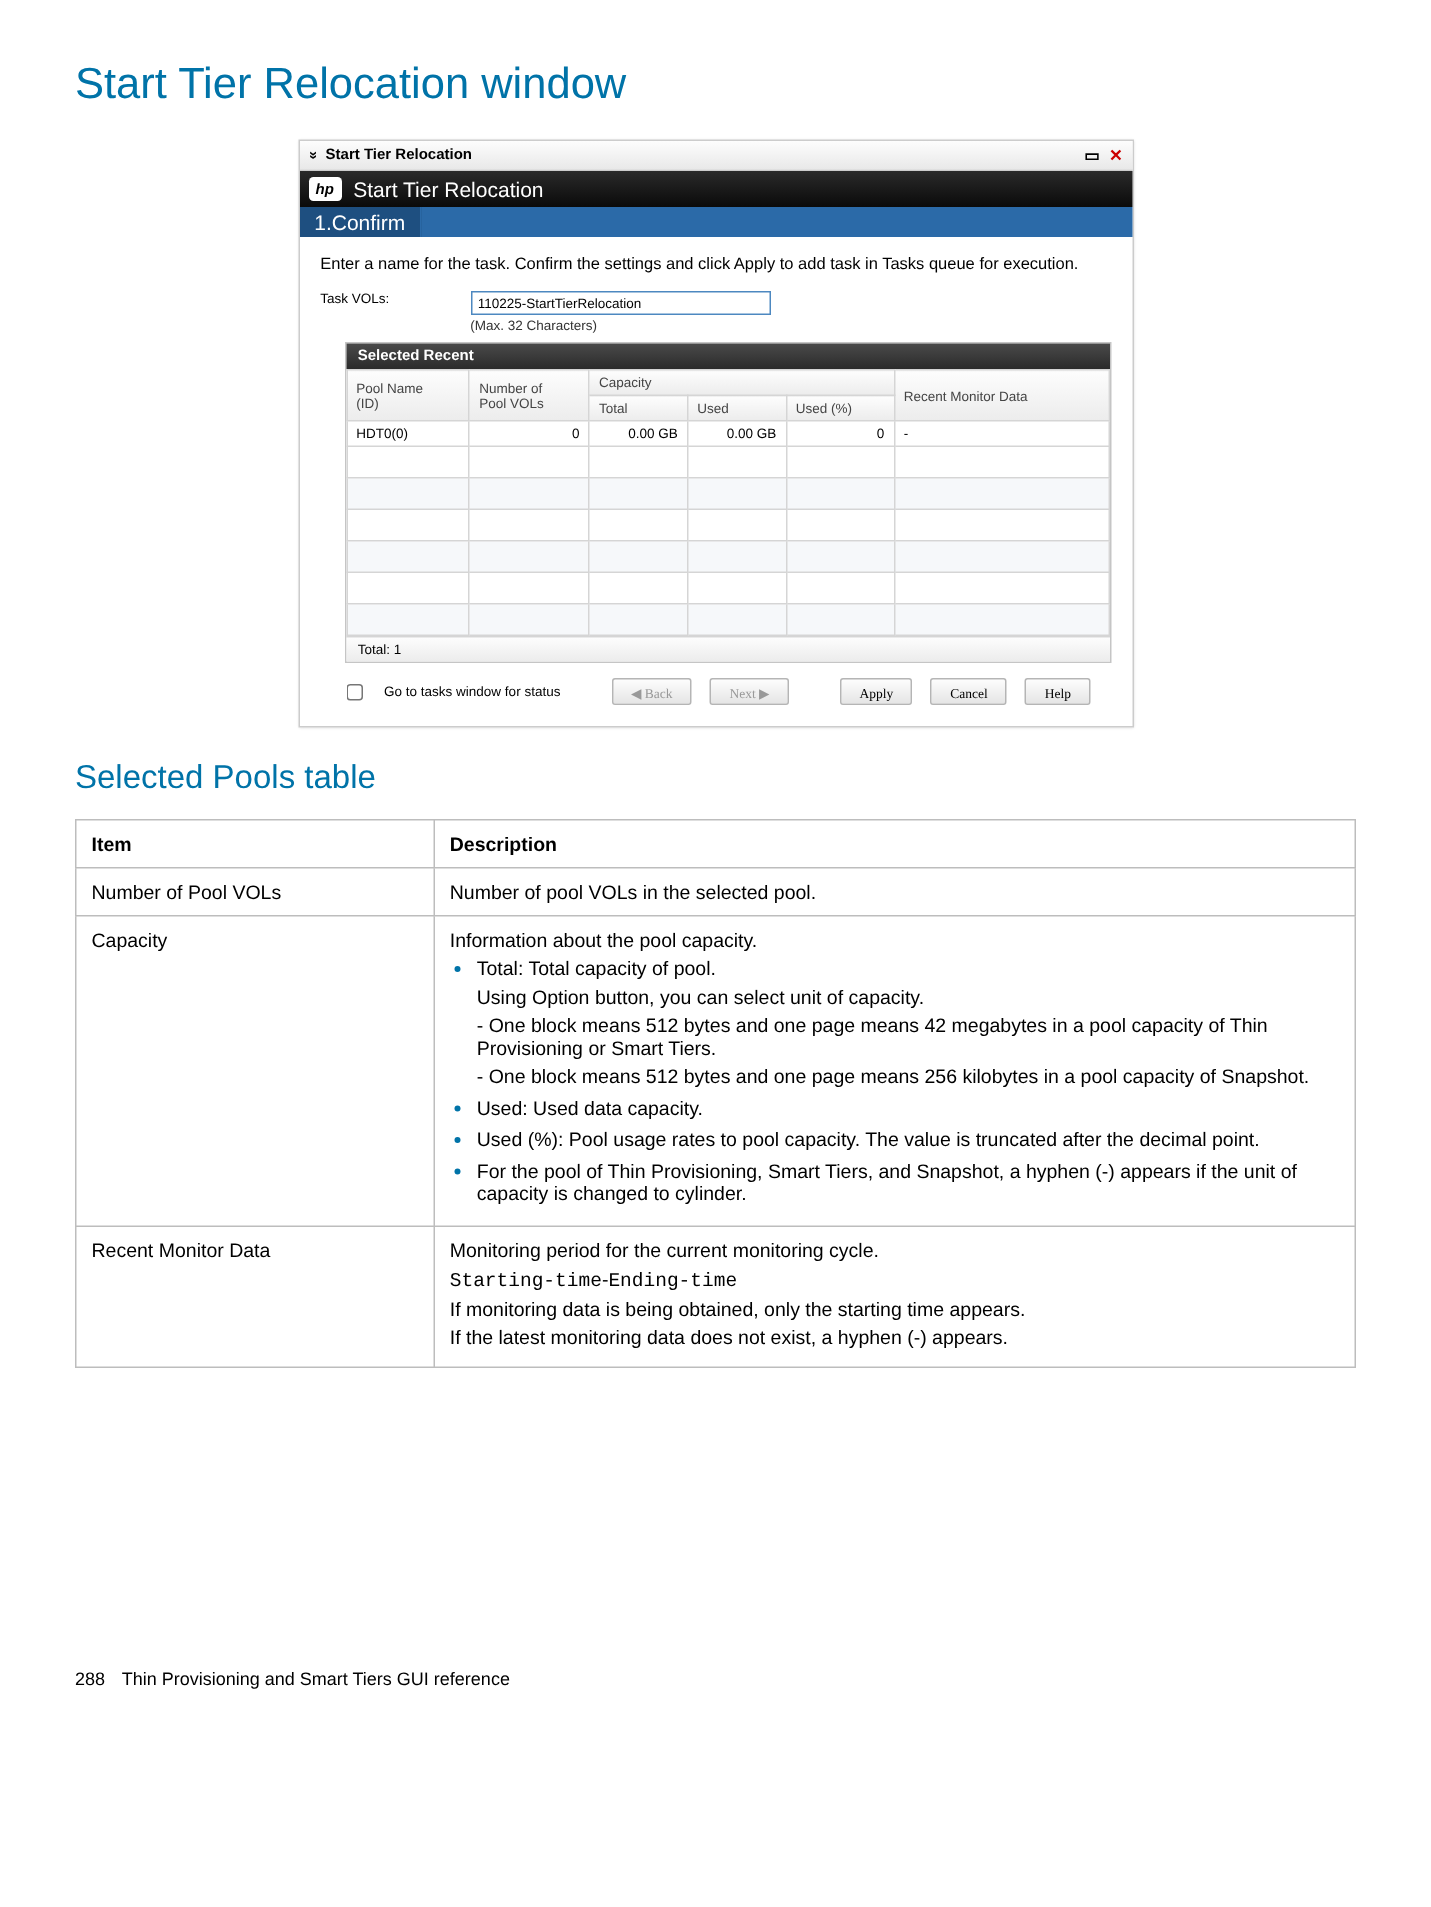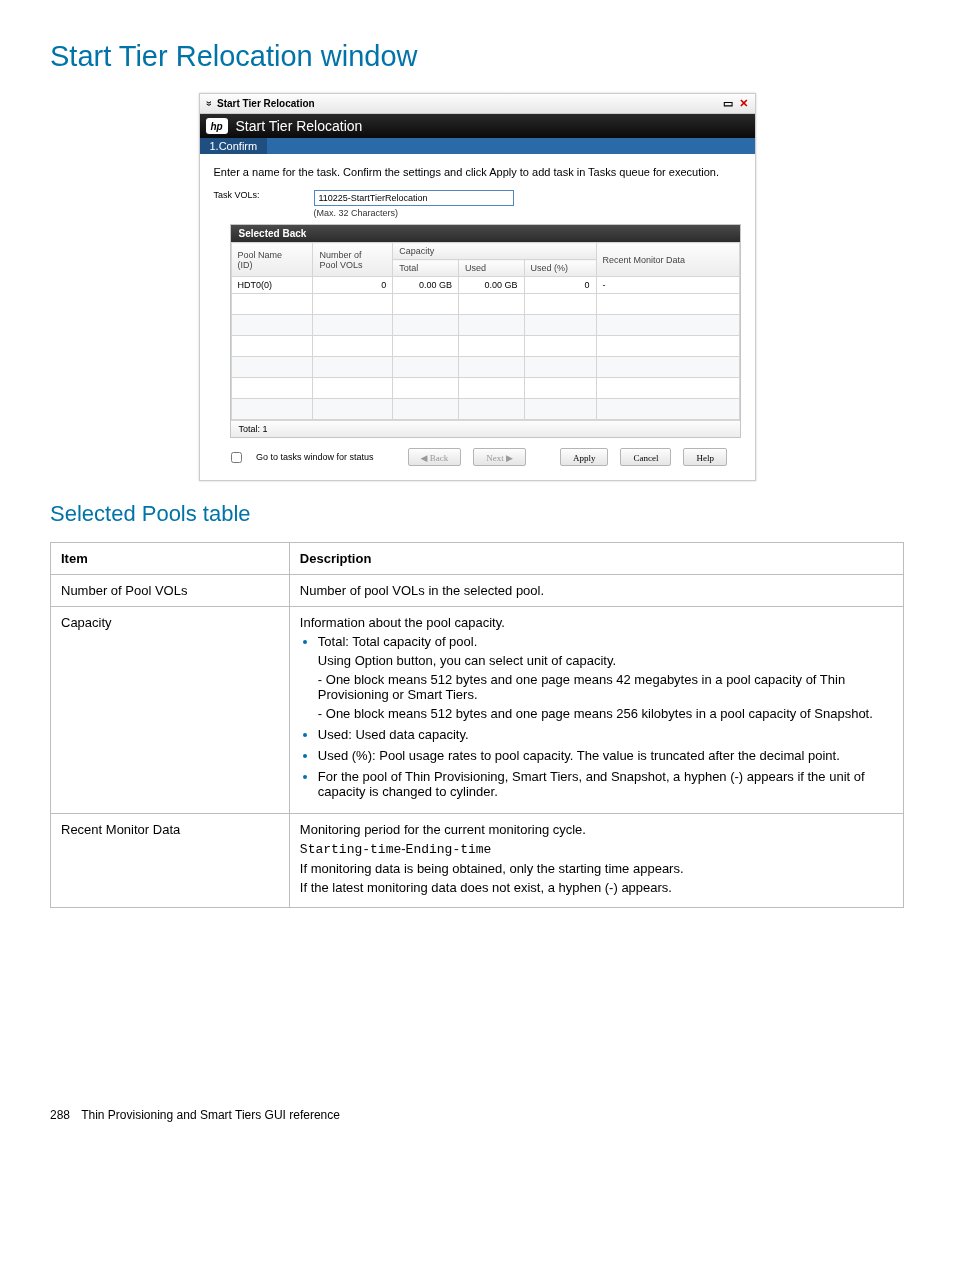--- a/index.html
+++ b/index.html
@@ -58,21 +58,21 @@
     color: #000;
     border-radius: 3px;
     font-style: italic;
     font-weight: bold;
     font-size: 10px;
     margin-right: 8px;
   }
   .wizard-tabs {
     background: #2b6aa8;
     color: #fff;
-    font-size: 11px;
+    font-size: 14px;
     display:flex;
   }
   .wizard-tab {
     background: #1e4f80;
     padding: 2px 10px;
     border-right: 1px solid #2b6aa8;
   }
   .window-body { padding: 12px 14px 6px 14px; }
   .instr { font-size: 11px; margin-bottom: 12px; }
   .row { display:flex; align-items:flex-start; gap:20px; margin-bottom:6px; }
@@ -181,21 +181,21 @@
   <div class="window-body">
     <div class="instr">Enter a name for the task. Confirm the settings and click Apply to add task in Tasks queue for execution.</div>
     <div class="row">
       <div class="lbl">Task VOLs:</div>
       <div>
         <input class="task-input" value="110225-StartTierRelocation" style="">
         <div class="hint">(Max. 32 Characters)</div>
       </div>
     </div>
     <div class="pools-box">
-      <div class="pools-header">Selected Back</div>
+      <div class="pools-header">Selected Recent</div>
       <table class="pools-table">
         <thead>
           <tr>
             <th rowspan="2">
               <span>Pool Name</span><br>
               <span>(ID)</span>
             </th>
             <th rowspan="2">
               <span>Number of</span><br>
               <span>Pool VOLs</span>

